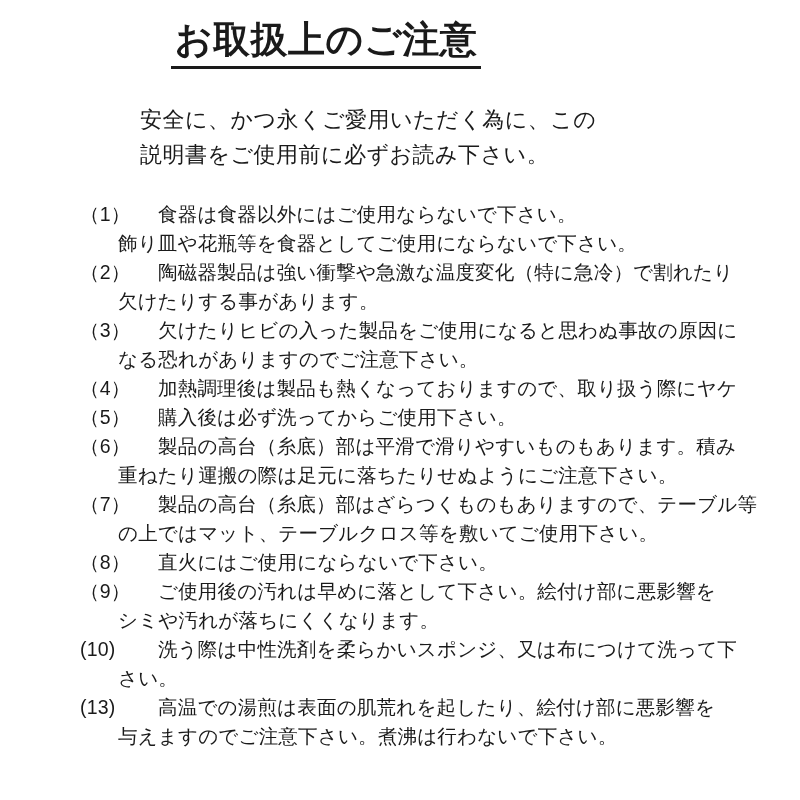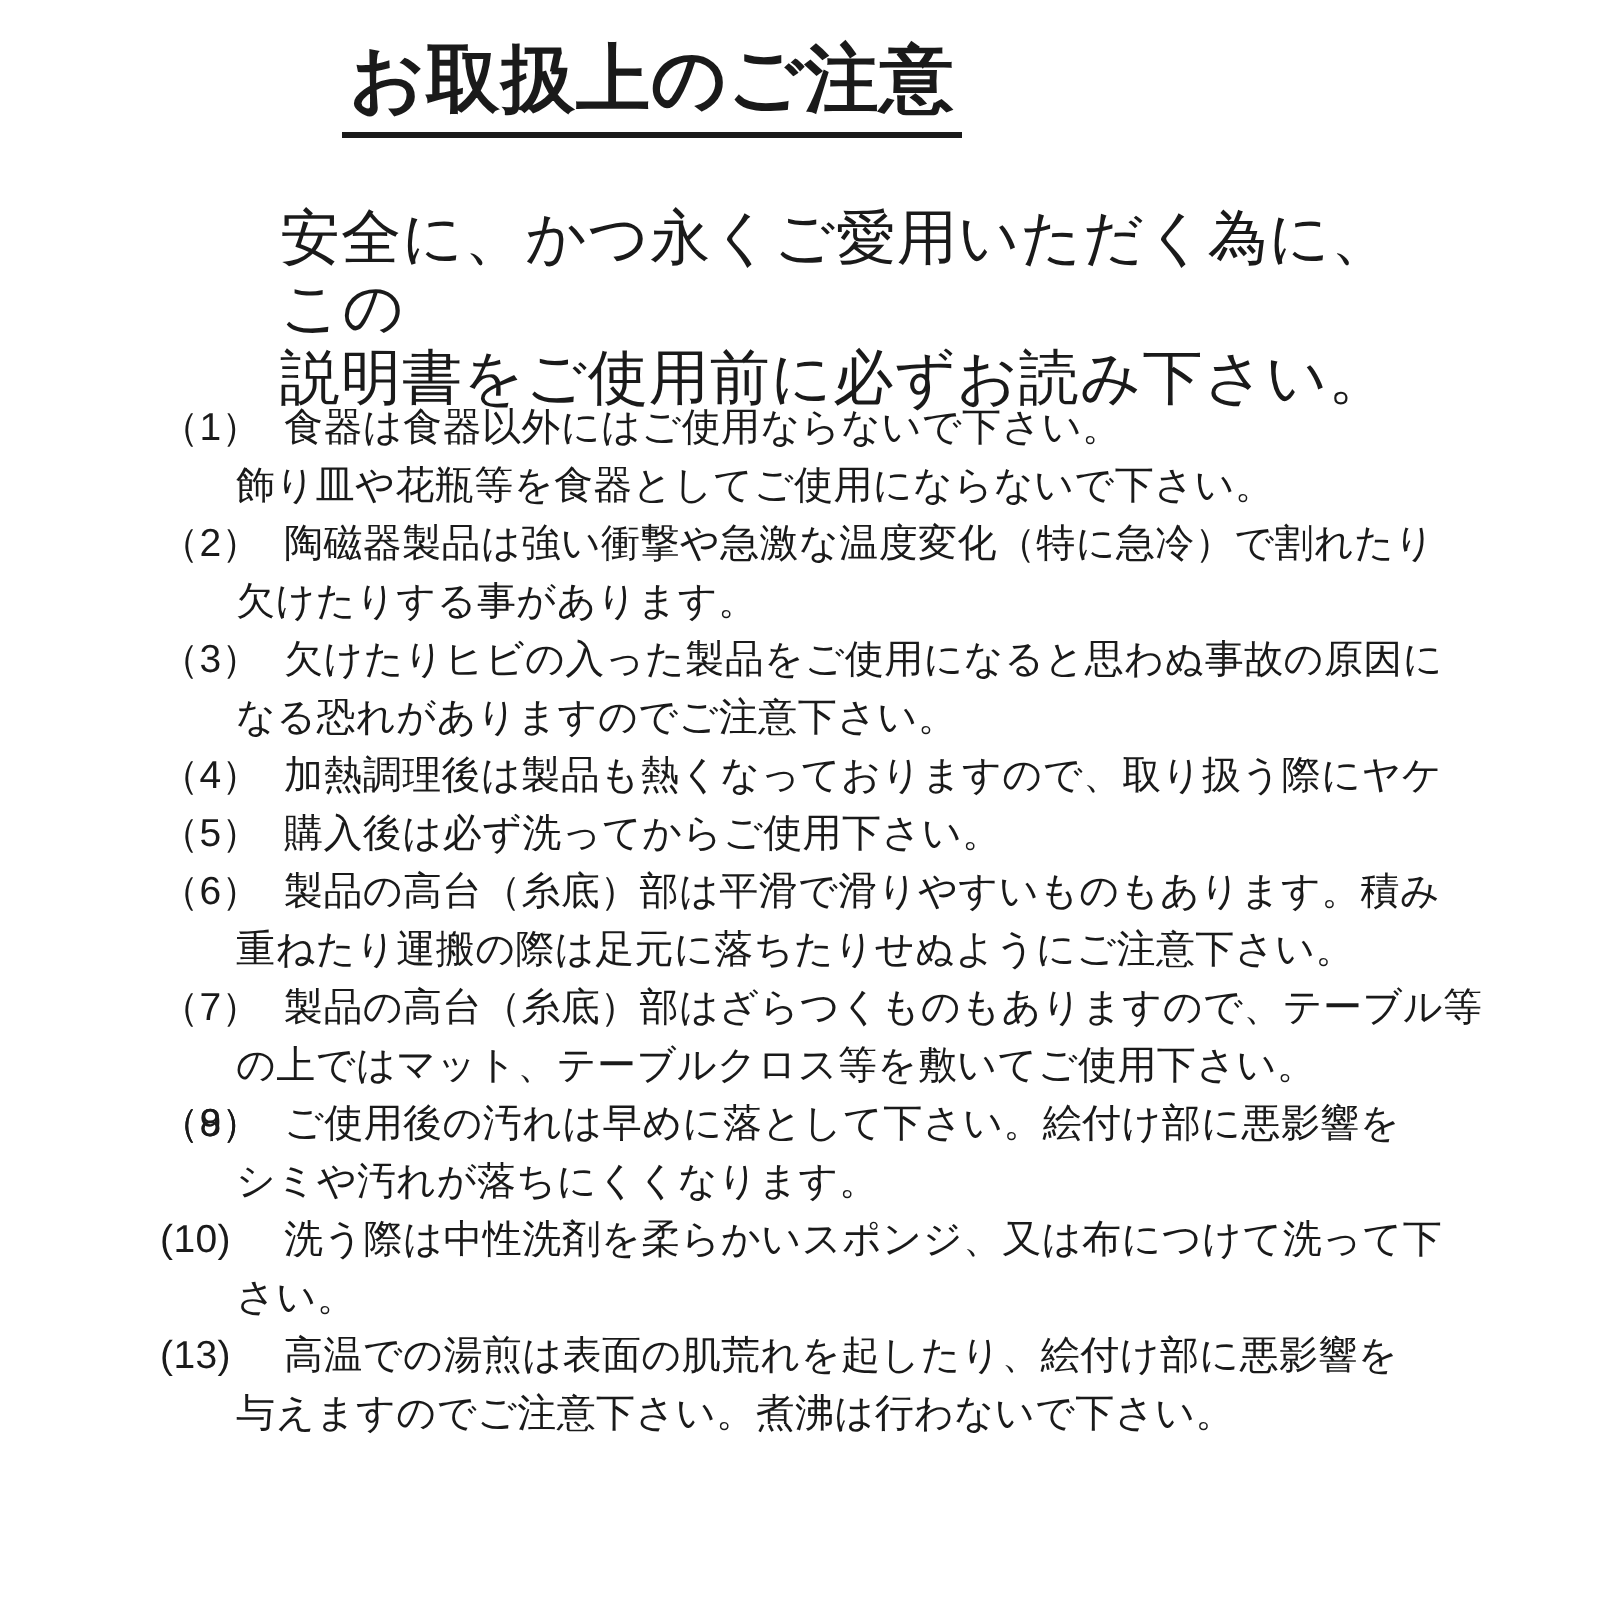--- a/index.html
+++ b/index.html
@@ -32,21 +32,21 @@
     font-weight: 600;
     letter-spacing: 0.5px;
     padding: 0 4px 5px 4px;
     border-bottom: 3px solid #1a1a1a;
   }
   .intro {
     position: absolute;
     top: 102px;
     left: 140px;
     width: 560px;
-    font-size: 30px;
+    font-size: 22px;
     line-height: 35px;
     font-weight: 500;
     letter-spacing: 0.5px;
   }
   .precaution-list {
     position: absolute;
     top: 200px;
     left: 0;
     width: 740px;
   }
@@ -58,21 +58,21 @@
     letter-spacing: 0.2px;
   }
   .item .num {
     position: absolute;
     left: 80px;
     top: 0;
     line-height: 29px;
     white-space: nowrap;
   }
   .item .line { white-space: nowrap; }
-  .item .line.first { text-indent: 24px; }
+  .item .line.first { text-indent: 24px; margin-left: 16px; }
 </style>
 </head>
 <body>
 
 <div class="page">
 
   <div class="title-wrap">
     <span class="title">お取扱上のご注意</span>
   </div>
 
@@ -118,20 +118,21 @@
     </div>
 
     <div class="item">
       <span class="num">（7）</span>
       <div class="line first">製品の高台（糸底）部はざらつくものもありますので、テーブル等</div>
       <div class="line">の上ではマット、テーブルクロス等を敷いてご使用下さい。</div>
     </div>
 
     <div class="item">
       <span class="num">（8）</span>
+      <div class="line first">直火にはご使用にならないで下さい。</div>
     </div>
 
     <div class="item">
       <span class="num">（9）</span>
       <div class="line first">ご使用後の汚れは早めに落として下さい。絵付け部に悪影響を</div>
       <div class="line">シミや汚れが落ちにくくなります。</div>
     </div>
 
     <div class="item">
       <span class="num">(10)</span>

